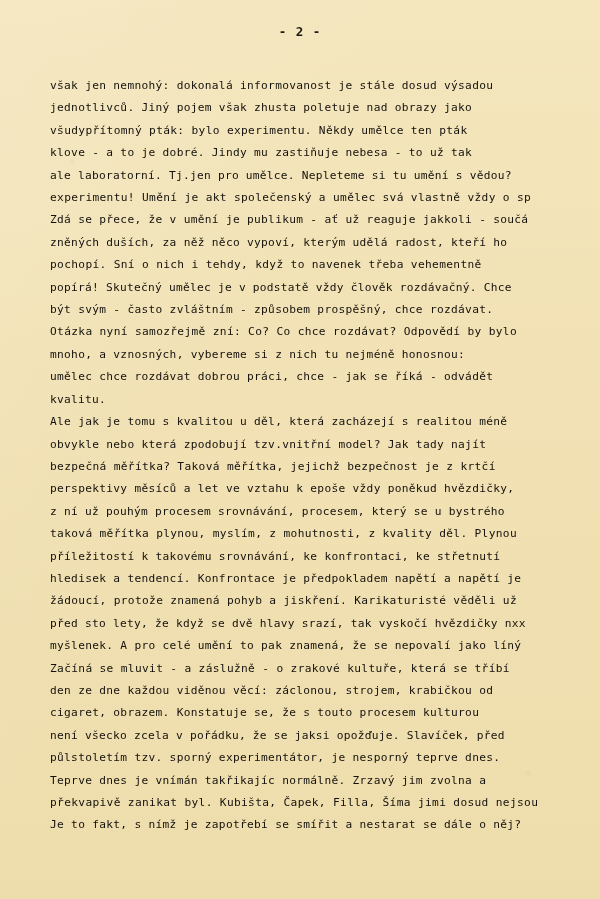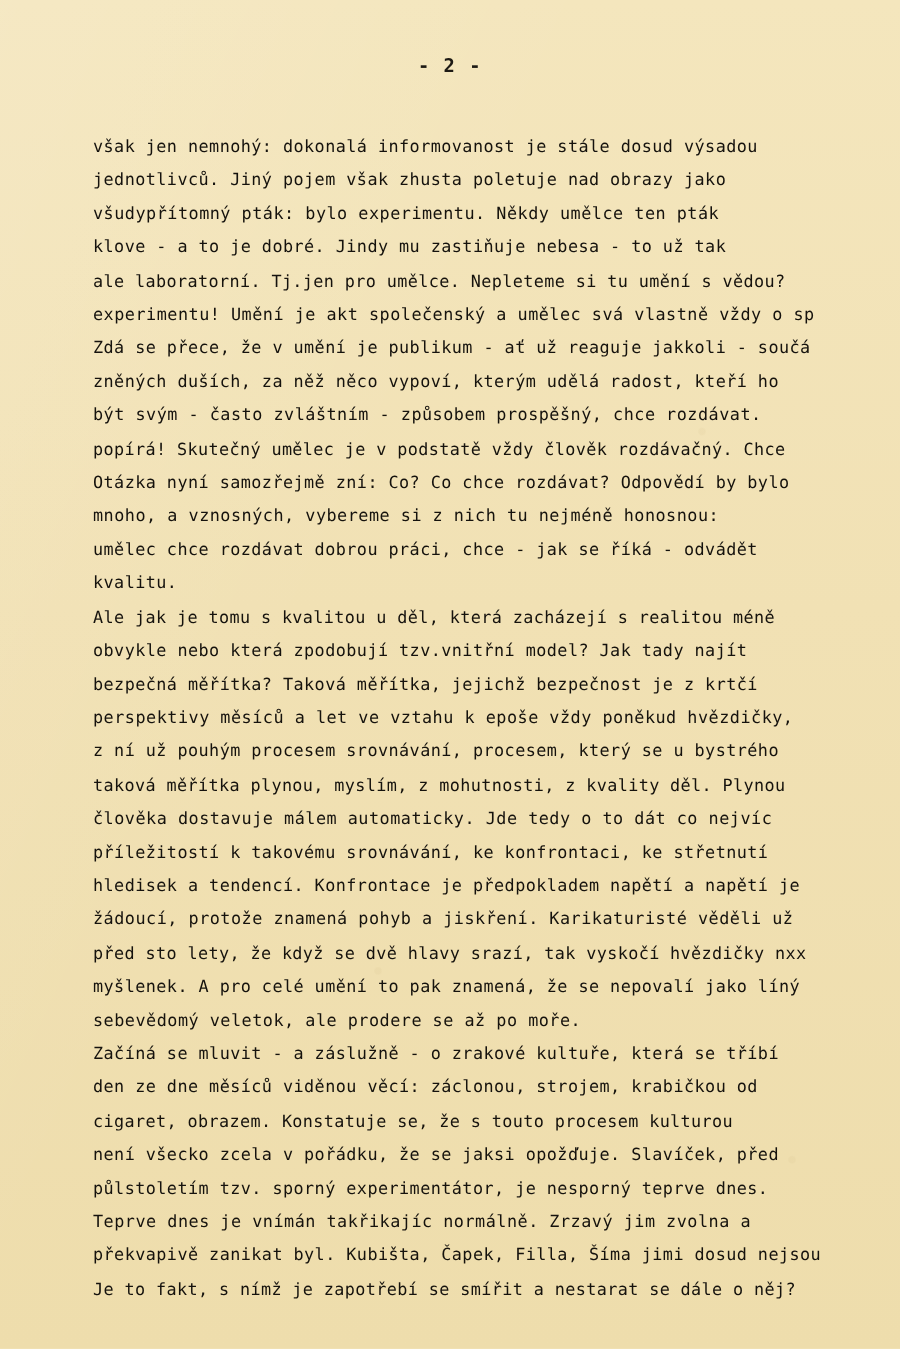--- a/index.html
+++ b/index.html
@@ -14,21 +14,21 @@
     overflow: hidden;
   }
   .page {
     position: relative;
     width: 600px;
     height: 899px;
     background:
       linear-gradient(115deg, rgba(255,255,255,0.10) 0%, rgba(255,255,255,0.0) 40%),
       linear-gradient(180deg, #f4e6bd 0%, #f1e1b4 45%, #eeddac 100%);
     box-sizing: border-box;
-    padding: 12px;
+    padding: 0;
   }
   .grain {
     position: absolute;
     inset: 0;
     pointer-events: none;
     background-image:
       radial-gradient(circle at 12% 18%, rgba(160,130,70,0.06) 0 2px, transparent 3px),
       radial-gradient(circle at 78% 32%, rgba(160,130,70,0.05) 0 2px, transparent 3px),
       radial-gradient(circle at 42% 72%, rgba(160,130,70,0.05) 0 2px, transparent 3px),
       radial-gradient(circle at 88% 86%, rgba(160,130,70,0.05) 0 2px, transparent 3px);
@@ -69,41 +69,40 @@
 
   <div class="body-text">
     <span class="line">však jen nemnohý: dokonalá informovanost je stále dosud výsadou</span>
     <span class="line">jednotlivců. Jiný pojem však zhusta poletuje nad obrazy jako</span>
     <span class="line">všudypřítomný pták: bylo experimentu. Někdy umělce ten pták</span>
     <span class="line">klove - a to je dobré. Jindy mu zastiňuje nebesa - to už tak</span>
     <span class="line">ale laboratorní. Tj.jen pro umělce. Nepleteme si tu umění s vědou?</span>
     <span class="line">experimentu! Umění je akt společenský a umělec svá vlastně vždy o sp</span>
     <span class="line">Zdá se přece, že v umění je publikum - ať už reaguje jakkoli - součá</span>
     <span class="line">zněných duších, za něž něco vypoví, kterým udělá radost, kteří ho</span>
+    <span class="line">pochopí. Sní o nich i tehdy, když to navenek třeba vehementně</span>
+    <span class="line">popírá! Skutečný umělec je v podstatě vždy člověk rozdávačný. Chce</span>
     <span class="line">být svým - často zvláštním - způsobem prospěšný, chce rozdávat.</span>
-    <span class="line">popírá! Skutečný umělec je v podstatě vždy člověk rozdávačný. Chce</span>
     <span class="line">Otázka nyní samozřejmě zní: Co? Co chce rozdávat? Odpovědí by bylo</span>
     <span class="line">mnoho, a vznosných, vybereme si z nich tu nejméně honosnou:</span>
     <span class="line">umělec chce rozdávat dobrou práci, chce - jak se říká - odvádět</span>
     <span class="line">kvalitu.</span>
     <span class="line">Ale jak je tomu s kvalitou u děl, která zacházejí s realitou méně</span>
     <span class="line">obvykle nebo která zpodobují tzv.vnitřní model? Jak tady najít</span>
     <span class="line">bezpečná měřítka? Taková měřítka, jejichž bezpečnost je z krtčí</span>
     <span class="line">perspektivy měsíců a let ve vztahu k epoše vždy poněkud hvězdičky,</span>
     <span class="line">z ní už pouhým procesem srovnávání, procesem, který se u bystrého</span>
     <span class="line">taková měřítka plynou, myslím, z mohutnosti, z kvality děl. Plynou</span>
-    <span class="line">člověka dostavuje málem automaticky. Jde tedy o to dát co nejvíc</span>
     <span class="line">příležitostí k takovému srovnávání, ke konfrontaci, ke střetnutí</span>
     <span class="line">hledisek a tendencí. Konfrontace je předpokladem napětí a napětí je</span>
     <span class="line">žádoucí, protože znamená pohyb a jiskření. Karikaturisté věděli už</span>
     <span class="line">před sto lety, že když se dvě hlavy srazí, tak vyskočí hvězdičky nxx</span>
     <span class="line">myšlenek. A pro celé umění to pak znamená, že se nepovalí jako líný</span>
-    <span class="line">sebevědomý veletok, ale prodere se až po moře.</span>
     <span class="line">Začíná se mluvit - a záslužně - o zrakové kultuře, která se tříbí</span>
-    <span class="line">den ze dne měsíců viděnou věcí: záclonou, strojem, krabičkou od</span>
+    <span class="line">den ze dne každou viděnou věcí: záclonou, strojem, krabičkou od</span>
     <span class="line">cigaret, obrazem. Konstatuje se, že s touto procesem kulturou</span>
     <span class="line">není všecko zcela v pořádku, že se jaksi opožďuje. Slavíček, před</span>
     <span class="line">půlstoletím tzv. sporný experimentátor, je nesporný teprve dnes.</span>
     <span class="line">Teprve dnes je vnímán takřikajíc normálně. Zrzavý jim zvolna a</span>
     <span class="line">překvapivě zanikat byl. Kubišta, Čapek, Filla, Šíma jimi dosud nejsou</span>
     <span class="line">Je to fakt, s nímž je zapotřebí se smířit a nestarat se dále o něj?</span>
 
   </div>
 </div>
 

